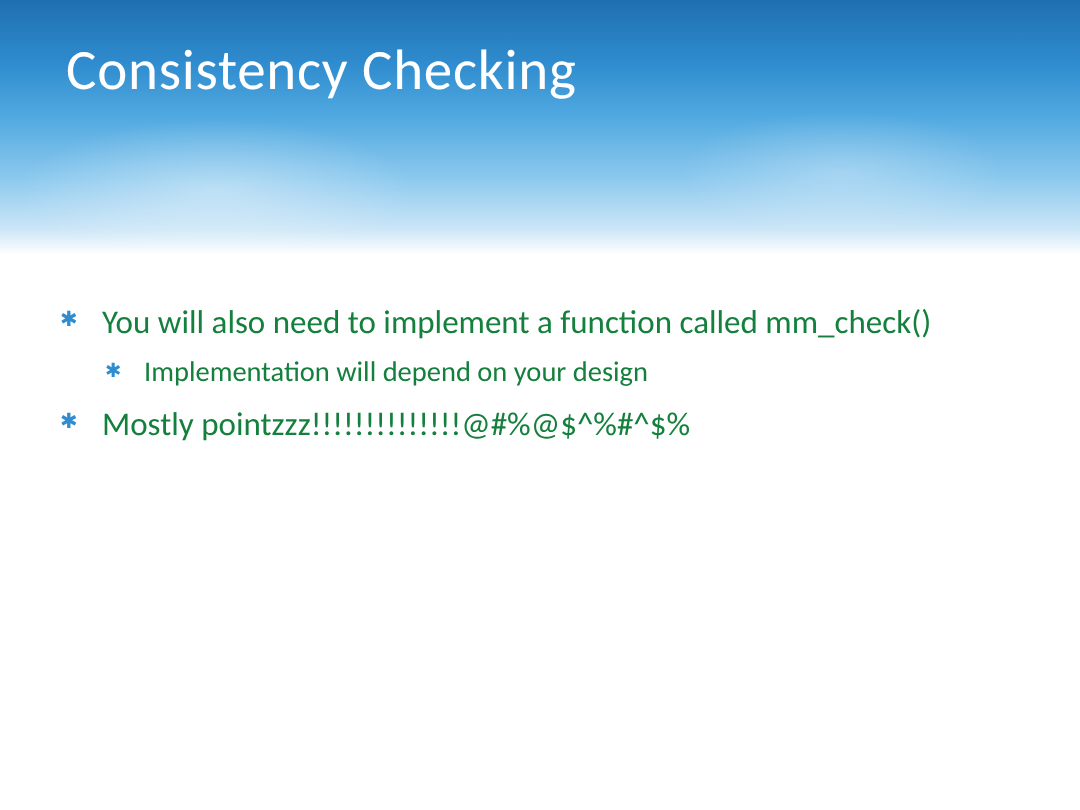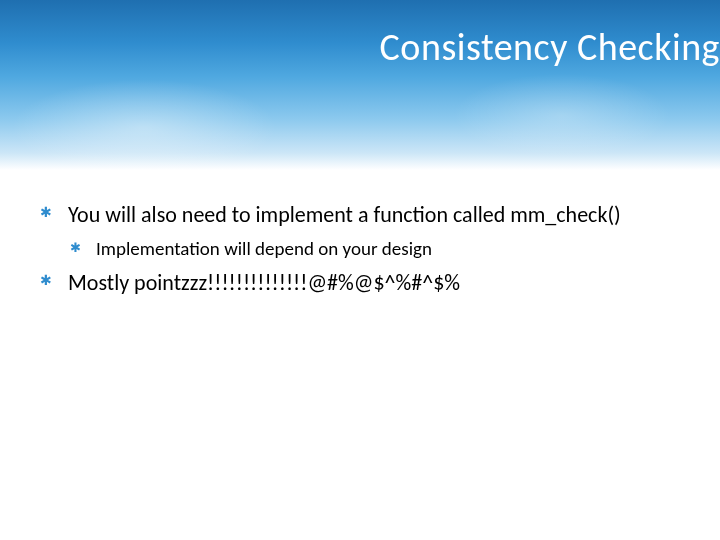--- a/index.html
+++ b/index.html
@@ -10,21 +10,22 @@
     position: relative;
   }
   .header {
     width: 100%;
     height: 170px;
     background: linear-gradient(to bottom, #1f6fb0 0%, #2f8cce 25%, #4fa8e0 45%, #8cc9ee 70%, #cce6f7 90%, #ffffff 100%);
     position: relative;
     display: flex;
     align-items: flex-start;
     padding-top: 24px;
-    justify-content: flex-end;
+    justify-content: flex-start;
+    padding-left: 44px;
   }
   .header::before {
     content: "";
     position: absolute;
     top: 0; left: 0;
     width: 100%; height: 100%;
     background:
       radial-gradient(ellipse 220px 80px at 20% 75%, rgba(255,255,255,0.35) 0%, rgba(255,255,255,0) 60%),
       radial-gradient(ellipse 180px 70px at 78% 68%, rgba(255,255,255,0.25) 0%, rgba(255,255,255,0) 60%);
     pointer-events: none;
@@ -32,21 +33,21 @@
   .title {
     color: #ffffff;
     font-size: 38px;
     font-weight: 400;
     letter-spacing: 0.5px;
     position: relative;
     z-index: 1;
   }
   .content {
     padding: 30px 40px 0 40px;
-    color: #000000;
+    color: #15803d;
   }
   .lvl1 { list-style: none; }
   .lvl1 > li {
     font-size: 22px;
     line-height: 1.35;
     position: relative;
     padding-left: 28px;
     margin-bottom: 6px;
   }
   .lvl1 > li::before {

